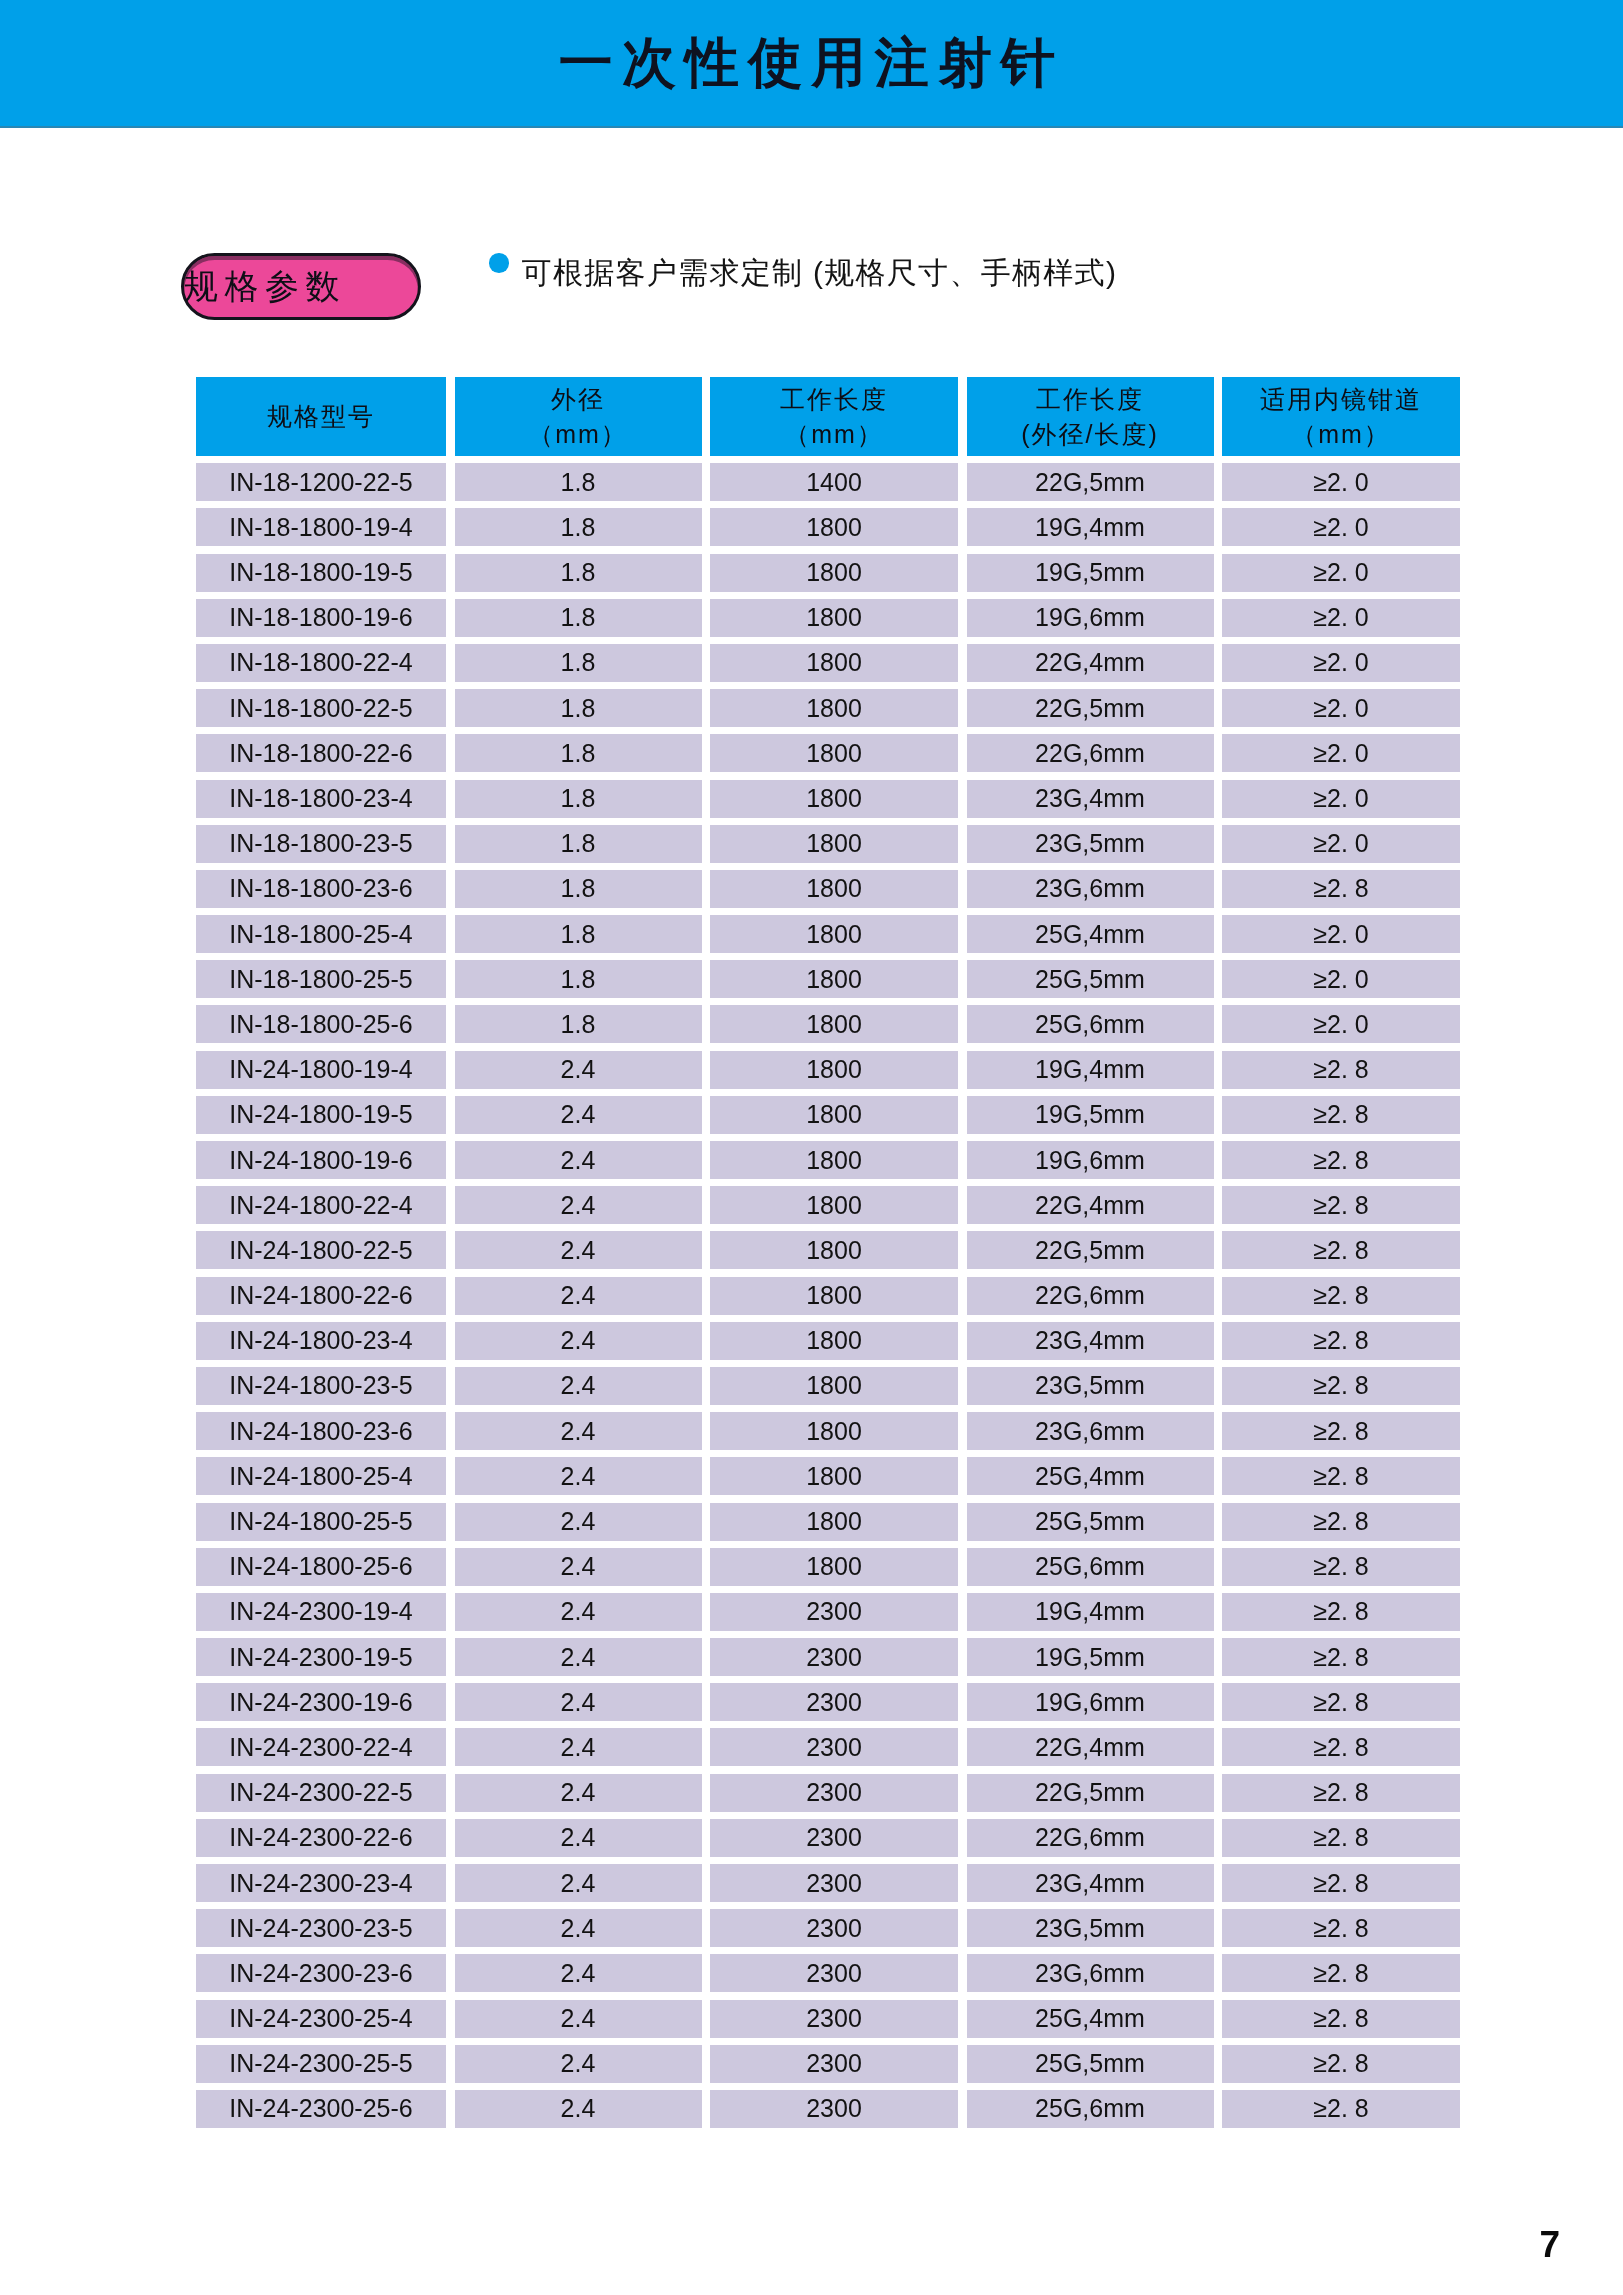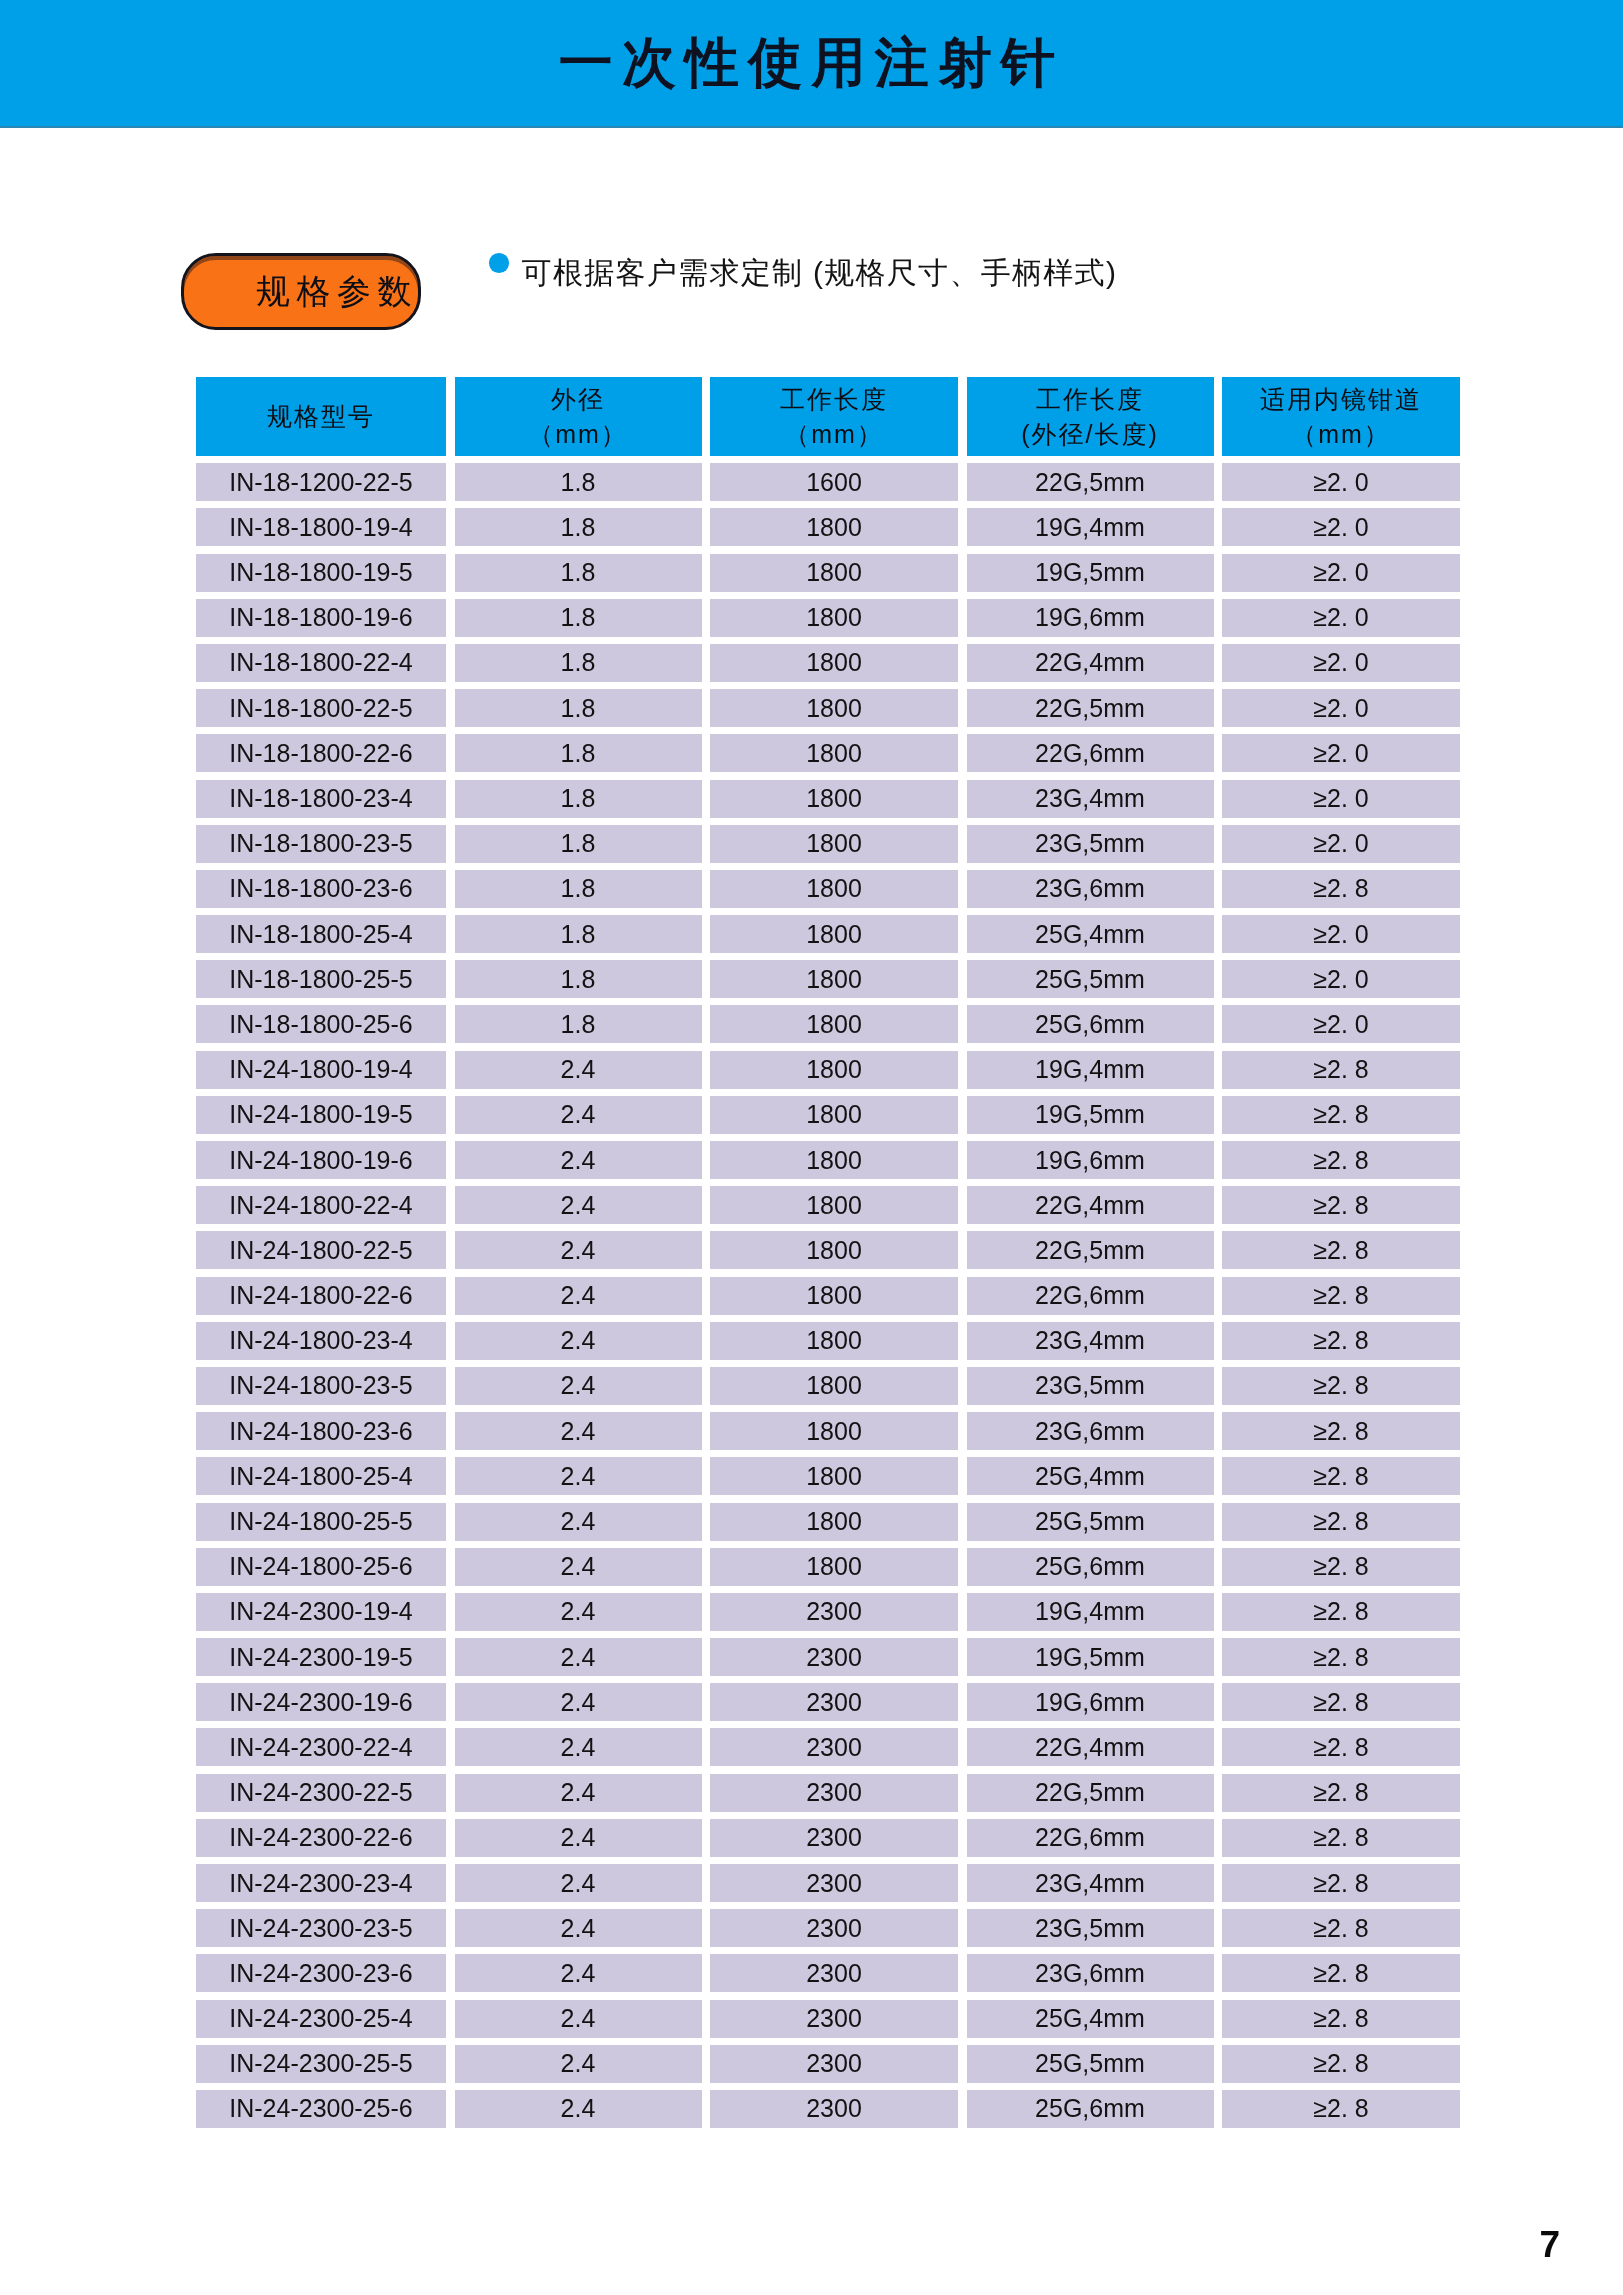--- a/index.html
+++ b/index.html
@@ -31,29 +31,29 @@
     font-size:54px;
     font-weight:600;
     letter-spacing:9.2px;
     color:#0e1220;
   }
 
   
   .pill{
     position:absolute;
     left:181px; top:253px;
-    width:240px; height:77px;
+    width:240px; height:67px;
     box-sizing:border-box;
-    background:#f97316;
+    background:#ec4899;
     border:3.9px solid #14141c;
     border-radius:35px;
     box-shadow:inset 0 3.9px 0 rgba(16,16,28,0.45);
     display:flex;
     align-items:center;
-    justify-content:flex-end;
+    justify-content:flex-start;
   }
   .pill span{
     font-size:34px;
     font-weight:500;
     letter-spacing:6.5px;
     color:#0e0e16;
   }
   .note{
     position:absolute;
     left:489px; top:253px;
@@ -164,21 +164,21 @@
       <span>(外径/长度)</span>
     </div>
     <div class="th">
       <span>适用内镜钳道</span>
       <span>（mm）</span>
     </div>
   </div>
   <div class="tbody" id="tbody">
       <div class="td">IN-18-1200-22-5</div>
       <div class="td">1.8</div>
-      <div class="td">1600</div>
+      <div class="td">1400</div>
       <div class="td">22G,5mm</div>
       <div class="td">≥2. 0</div>
       <div class="td">IN-18-1800-19-4</div>
       <div class="td">1.8</div>
       <div class="td">1800</div>
       <div class="td">19G,4mm</div>
       <div class="td">≥2. 0</div>
       <div class="td">IN-18-1800-19-5</div>
       <div class="td">1.8</div>
       <div class="td">1800</div>

